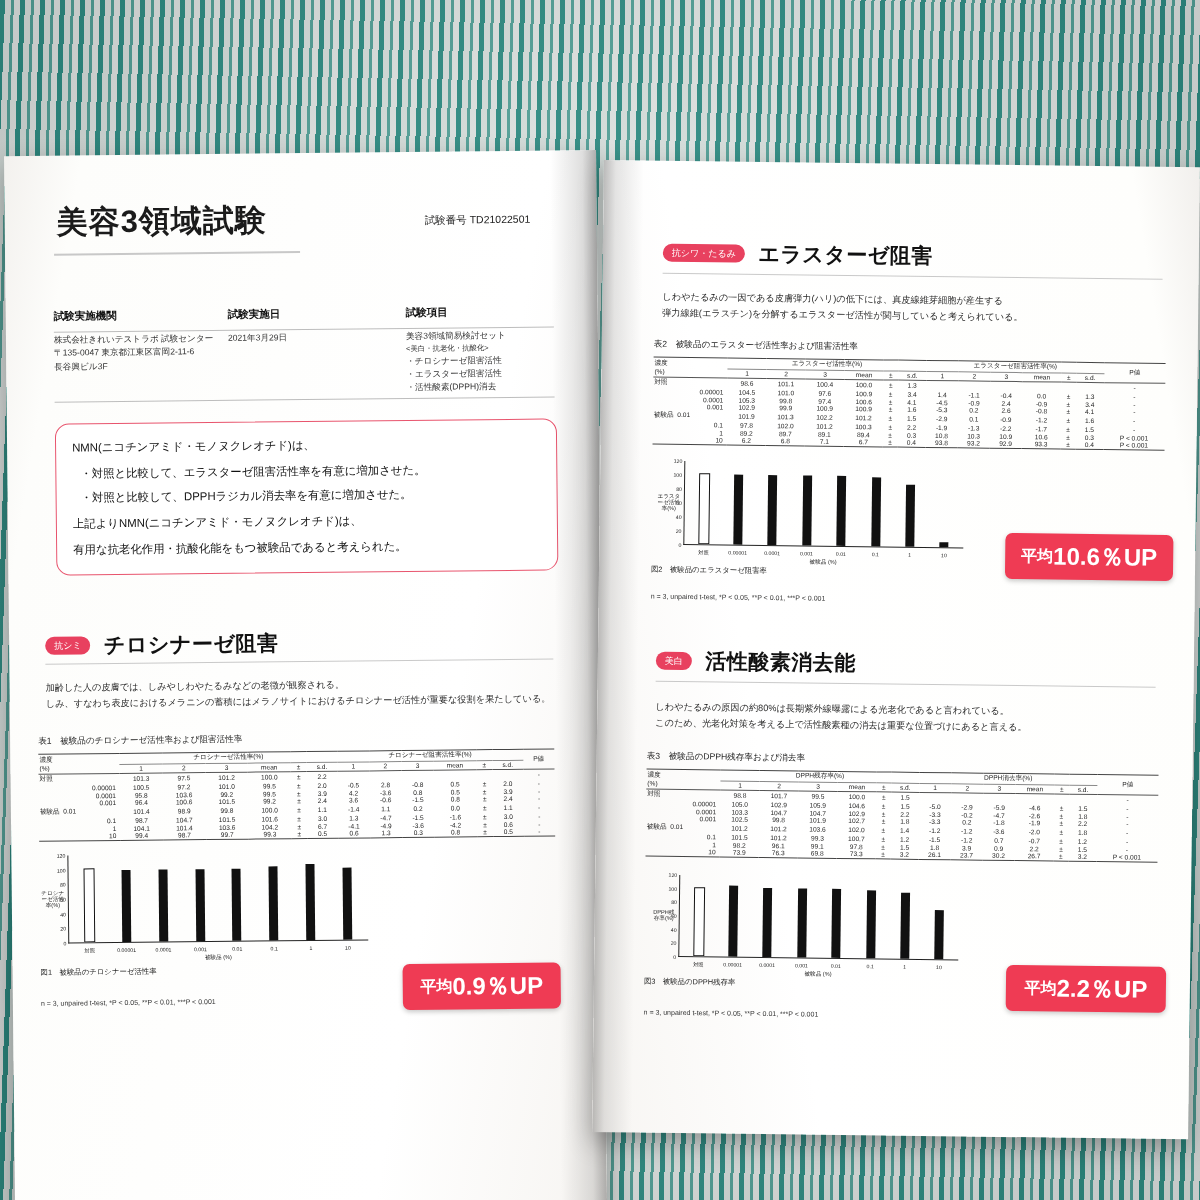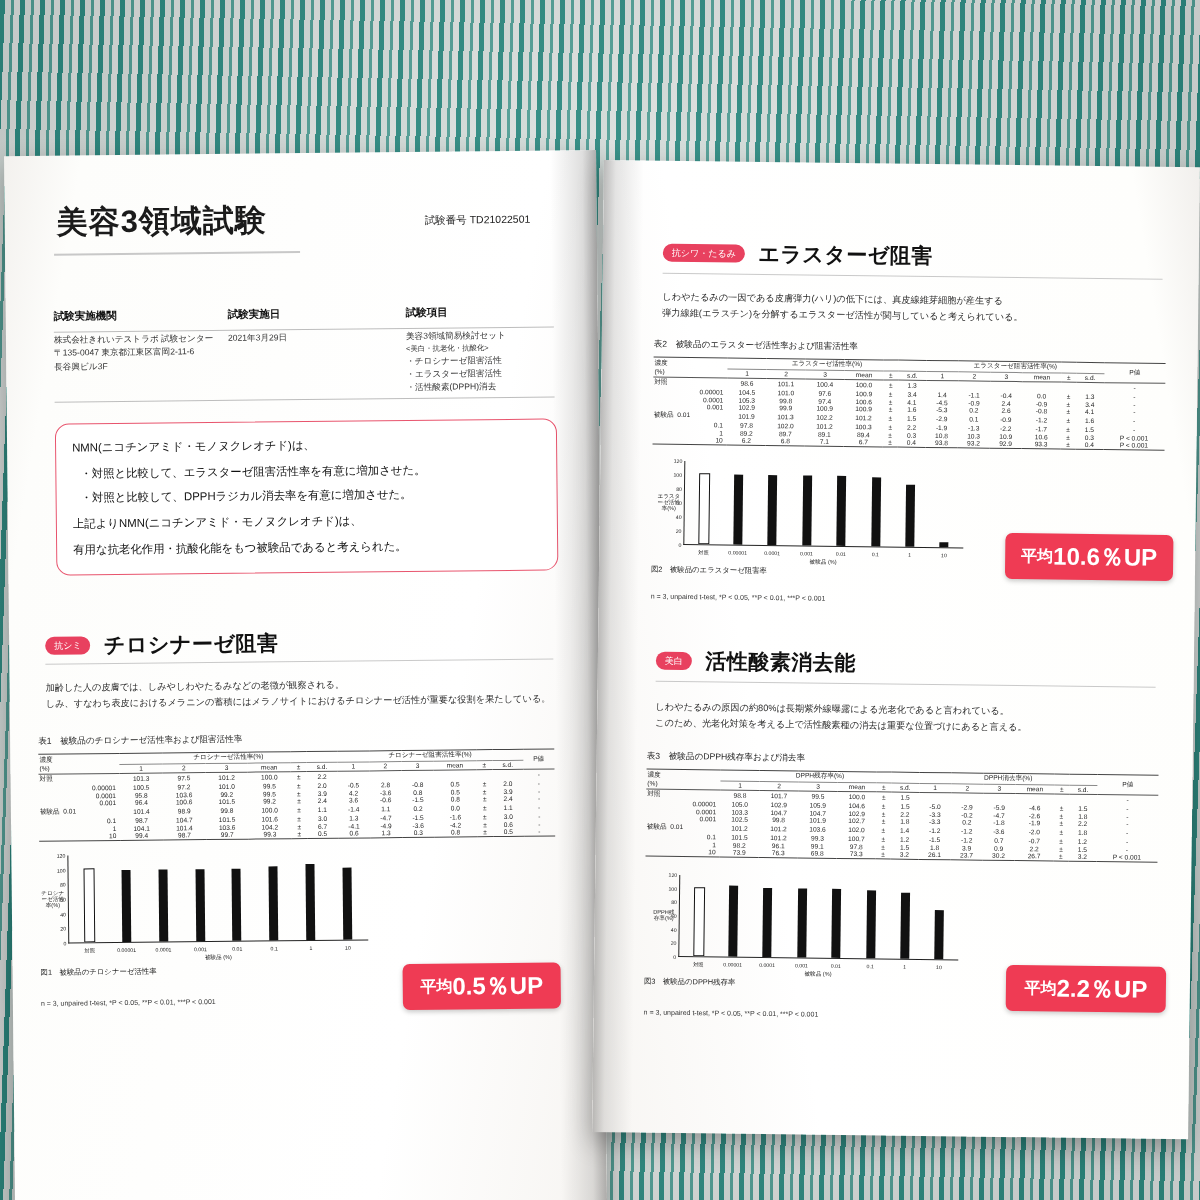--- a/index.html
+++ b/index.html
@@ -395,21 +395,21 @@
           <span>10</span>
         </div>
       <div class="xtitle">被験品 (%)</div>
     </div>
 
     <div class="fig-cap" style="left:28px;top:812px;">図1　被験品のチロシナーゼ活性率</div>
     <div class="foot" style="left:28px;top:844px;">n = 3, unpaired t-test, *P &lt; 0.05, **P &lt; 0.01, ***P &lt; 0.001</div>
 
     <div class="badge" style="left:390px;top:812px;width:158px;height:46px;">
       <span class="sm">平均</span>
-      <span class="bg">0.5％UP</span>
+      <span class="bg">0.9％UP</span>
     </div>
 
   </div>
 </div>
 
 <div class="page" id="page-right">
   <div class="inner">
 
     <div class="sec" style="left:60px;top:78px;">
       <span class="pill">抗シワ・たるみ</span>

